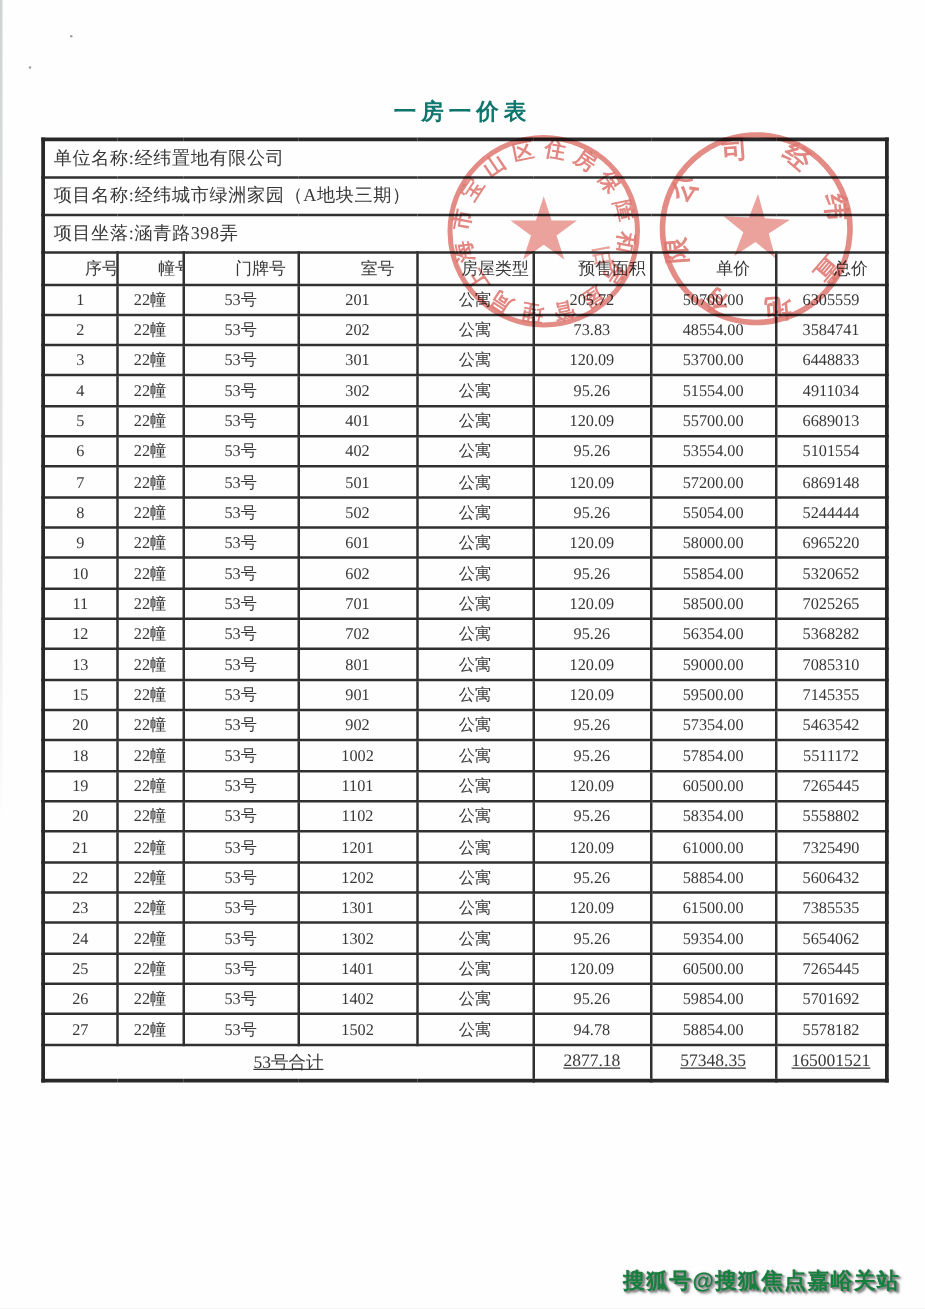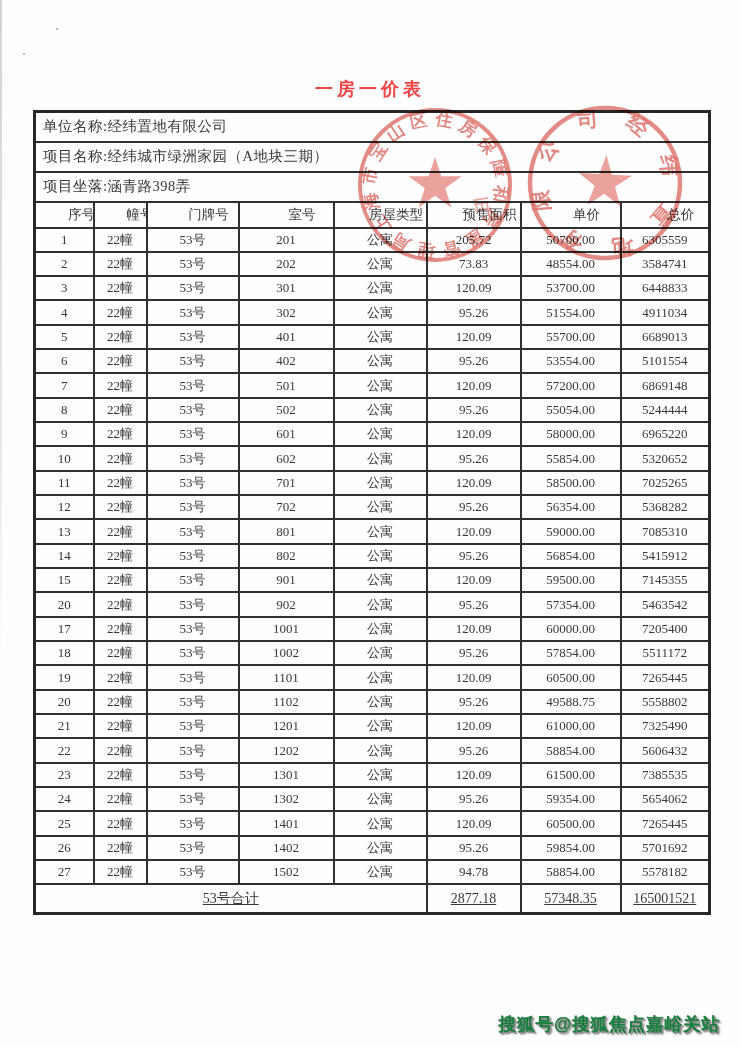--- a/index.html
+++ b/index.html
@@ -10,21 +10,21 @@
   }
   .scan-edge {
     position:absolute; left:0; top:0; width:2px; height:660px;
     background:linear-gradient(to bottom,#b9bdbd,#dcdede 70%,rgba(255,255,255,0));
     opacity:.65;
   }
   .speck { position:absolute; width:2px; height:2px; background:#9aa0a0; border-radius:50%; }
   .doc-title {
     position:absolute; top:77px; left:0; width:100%; text-align:center;
     font-family:"Liberation Sans","DejaVu Sans",sans-serif;
-    font-weight:bold; font-size:18px; letter-spacing:4px; color:#ef4444;
+    font-weight:bold; font-size:18px; letter-spacing:4px; color:#0f766e;
   }
   table.price-table {
     position:absolute; left:33px; top:110px; width:675px;
     border-collapse:collapse; table-layout:fixed;
   }
   .price-table td, .price-table th {
     border:2px solid #303030; padding:0; text-align:center; vertical-align:middle;
     font-weight:normal; overflow:hidden; white-space:nowrap;
   }
   .price-table { border:3px solid #282828; }
@@ -218,60 +218,40 @@
           <td>13</td>
           <td>22幢</td>
           <td>53号</td>
           <td>801</td>
           <td>公寓</td>
           <td>120.09</td>
           <td>59000.00</td>
           <td>7085310</td>
         </tr>
         <tr>
-          <td>14</td>
-          <td>22幢</td>
-          <td>53号</td>
-          <td>802</td>
-          <td>公寓</td>
-          <td>95.26</td>
-          <td>56854.00</td>
-          <td>5415912</td>
-        </tr>
-        <tr>
           <td>15</td>
           <td>22幢</td>
           <td>53号</td>
           <td>901</td>
           <td>公寓</td>
           <td>120.09</td>
           <td>59500.00</td>
           <td>7145355</td>
         </tr>
         <tr>
           <td>20</td>
           <td>22幢</td>
           <td>53号</td>
           <td>902</td>
           <td>公寓</td>
           <td>95.26</td>
           <td>57354.00</td>
           <td>5463542</td>
         </tr>
         <tr>
-          <td>17</td>
-          <td>22幢</td>
-          <td>53号</td>
-          <td>1001</td>
-          <td>公寓</td>
-          <td>120.09</td>
-          <td>60000.00</td>
-          <td>7205400</td>
-        </tr>
-        <tr>
           <td>18</td>
           <td>22幢</td>
           <td>53号</td>
           <td>1002</td>
           <td>公寓</td>
           <td>95.26</td>
           <td>57854.00</td>
           <td>5511172</td>
         </tr>
         <tr>
@@ -284,21 +264,21 @@
           <td>60500.00</td>
           <td>7265445</td>
         </tr>
         <tr>
           <td>20</td>
           <td>22幢</td>
           <td>53号</td>
           <td>1102</td>
           <td>公寓</td>
           <td>95.26</td>
-          <td>49588.75</td>
+          <td>58354.00</td>
           <td>5558802</td>
         </tr>
         <tr>
           <td>21</td>
           <td>22幢</td>
           <td>53号</td>
           <td>1201</td>
           <td>公寓</td>
           <td>120.09</td>
           <td>61000.00</td>

